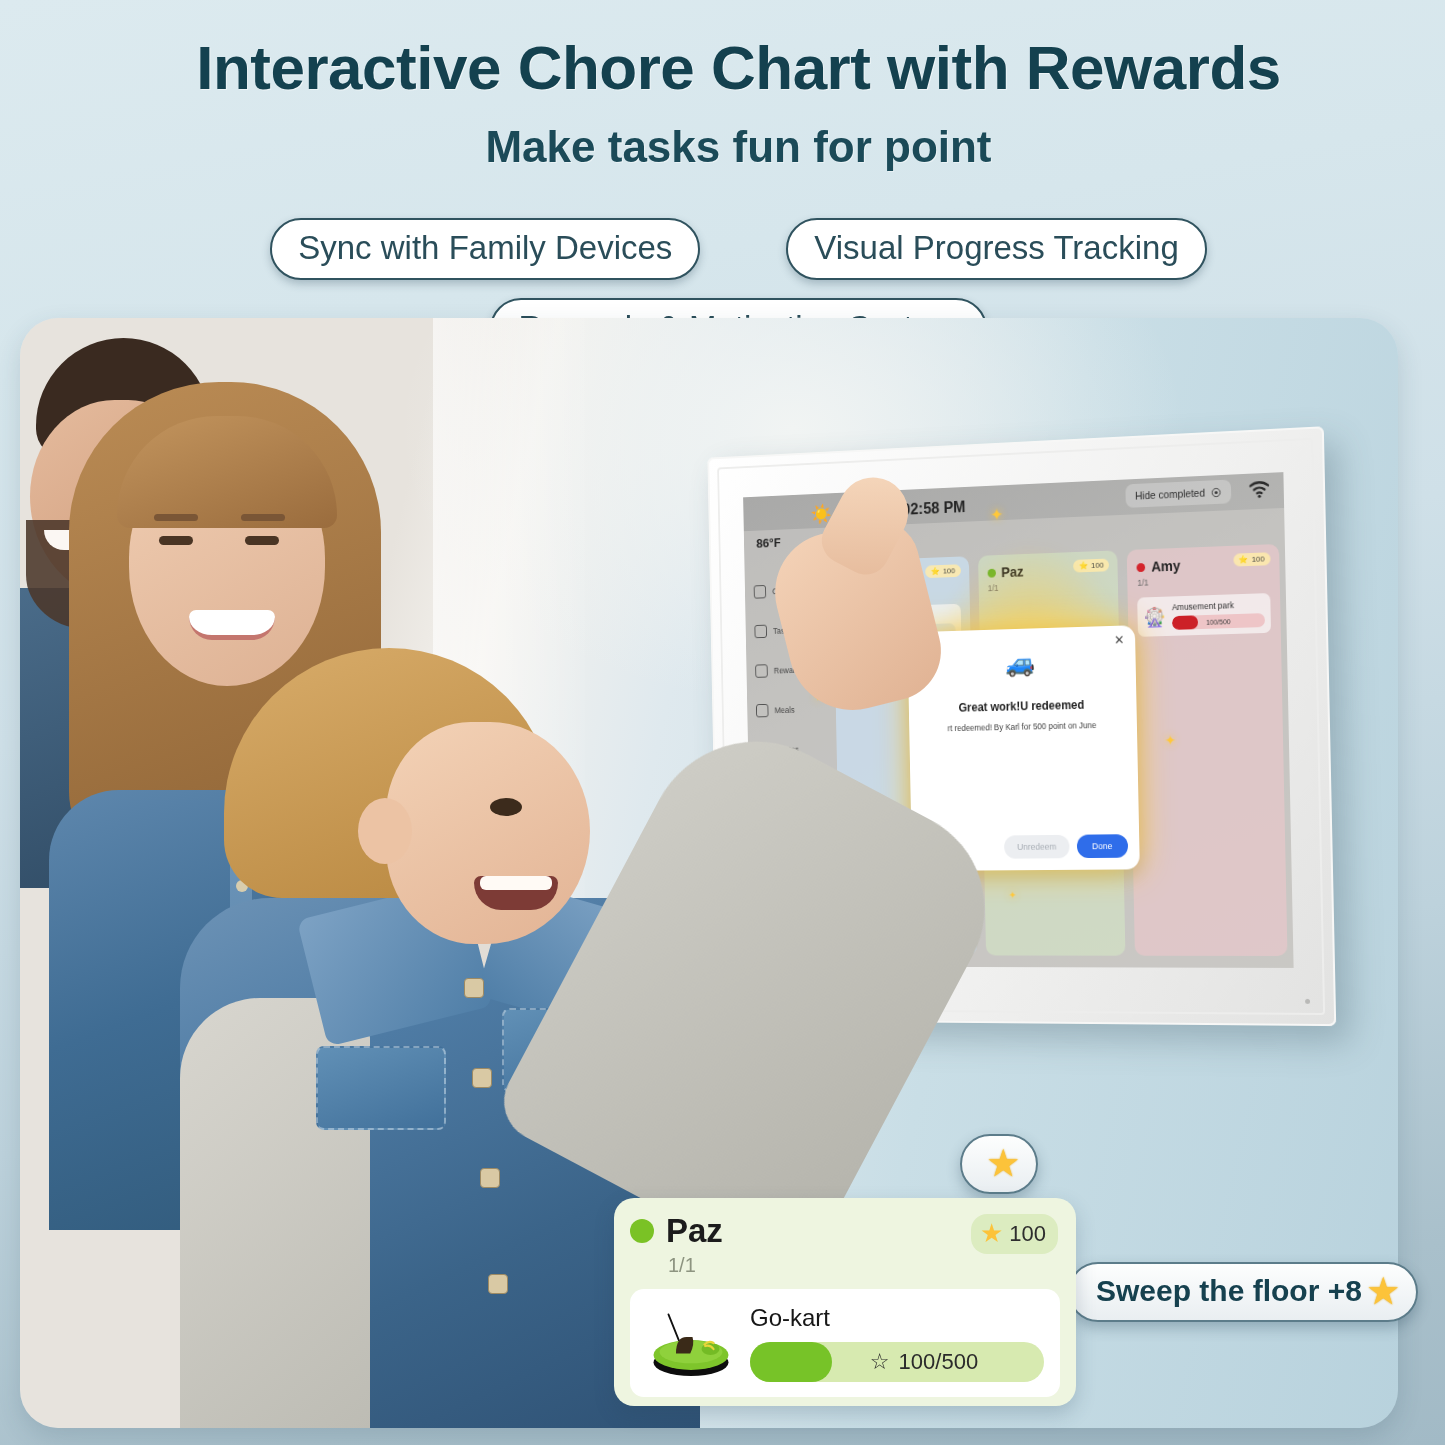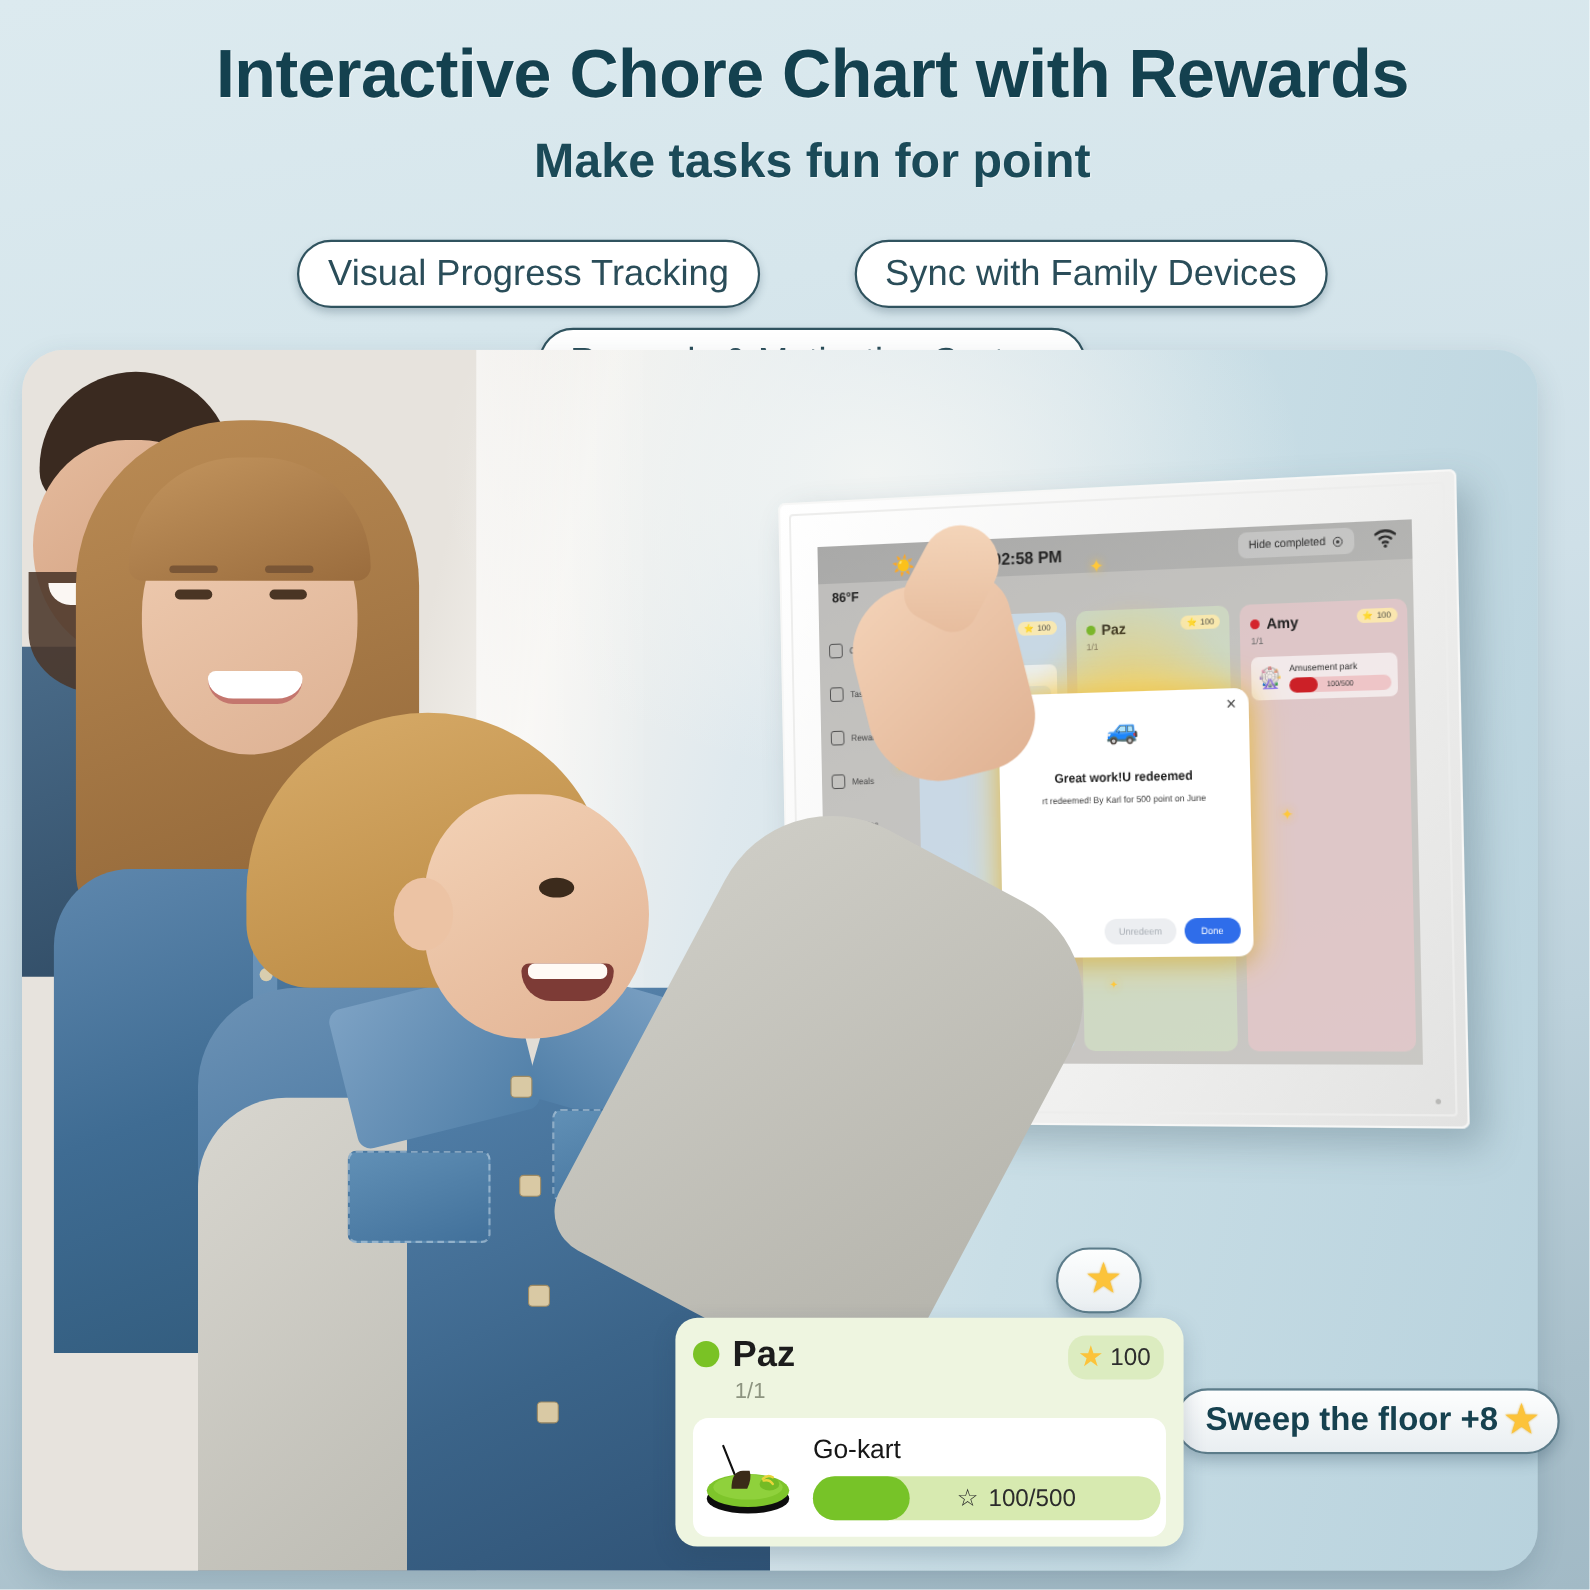--- a/index.html
+++ b/index.html
@@ -246,42 +246,42 @@
   }
   #paz-head { display:flex; align-items:center; gap:12px; }
   #paz-dot { width:24px; height:24px; border-radius:50%; background:#7ac225; }
   #paz-name { font-size:33px; font-weight:bold; color:#1c1c1c; }
   #paz-points { position:absolute; right:18px; top:16px;
     background:#dcecc0; border-radius:16px; padding:4px 12px 5px 9px;
     display:flex; align-items:center; gap:6px; font-size:22px; color:#2d2d2d; }
   #paz-points .star-glyph { font-size:26px; color:#fcc33a; }
   #paz-frac { font-size:20px; color:#8d9480; margin:4px 0 0 38px; }
   #paz-reward { margin-top:12px; background:#ffffff; border-radius:14px;
-    height:108px; display:flex; align-items:center; gap:14px; padding:0 5px; }
+    height:108px; display:flex; align-items:center; gap:14px; padding:0 16px; }
   #gokart-icon { width:90px; height:72px; flex:0 0 90px; }
   #paz-reward-right { flex:1; }
   #gokart-title { font-size:24px; color:#171717; margin-bottom:10px; }
   #gokart-bar { height:40px; background:#d7eab0; border-radius:20px;
     position:relative; display:flex; align-items:center; }
   #gokart-fill { position:absolute; left:0; top:0; bottom:0; width:28%;
     background:#77c328; border-radius:20px; }
   #gokart-val { position:relative; z-index:2; width:100%; text-align:center;
     font-size:22px; color:#2b2b2b; display:flex; align-items:center;
     justify-content:center; gap:9px; padding-left:54px; }
 </style>
 </head>
 <body>
 
 <div id="hero-header">
   <div id="page-title">Interactive Chore Chart with Rewards</div>
   <div id="page-subtitle">Make tasks fun for point</div>
 
   <div class="pill-row" id="pill-row-1">
+    <div class="feature-pill">Sync with Family Devices</div>
     <div class="feature-pill">Visual Progress Tracking</div>
-    <div class="feature-pill">Sync with Family Devices</div>
   </div>
   <div class="pill-row" id="pill-row-2">
     <div class="feature-pill">Rewards &amp; Motivation System</div>
   </div>
 </div>
 
 <div id="scene-card">
   <div id="scene-bg"></div>
   <div id="wall-shade"></div>
 

